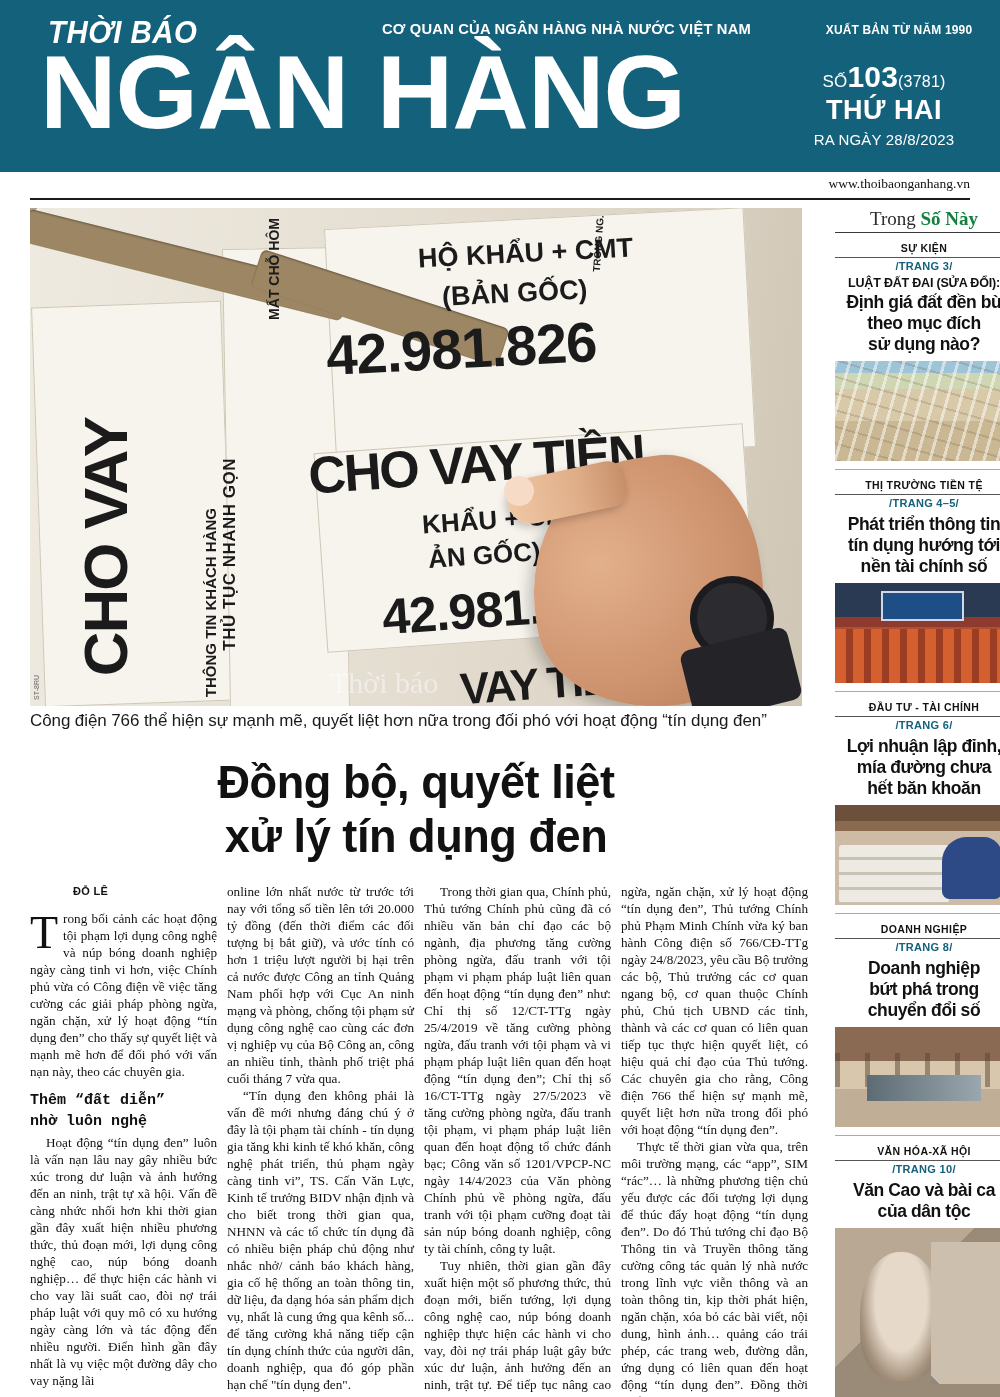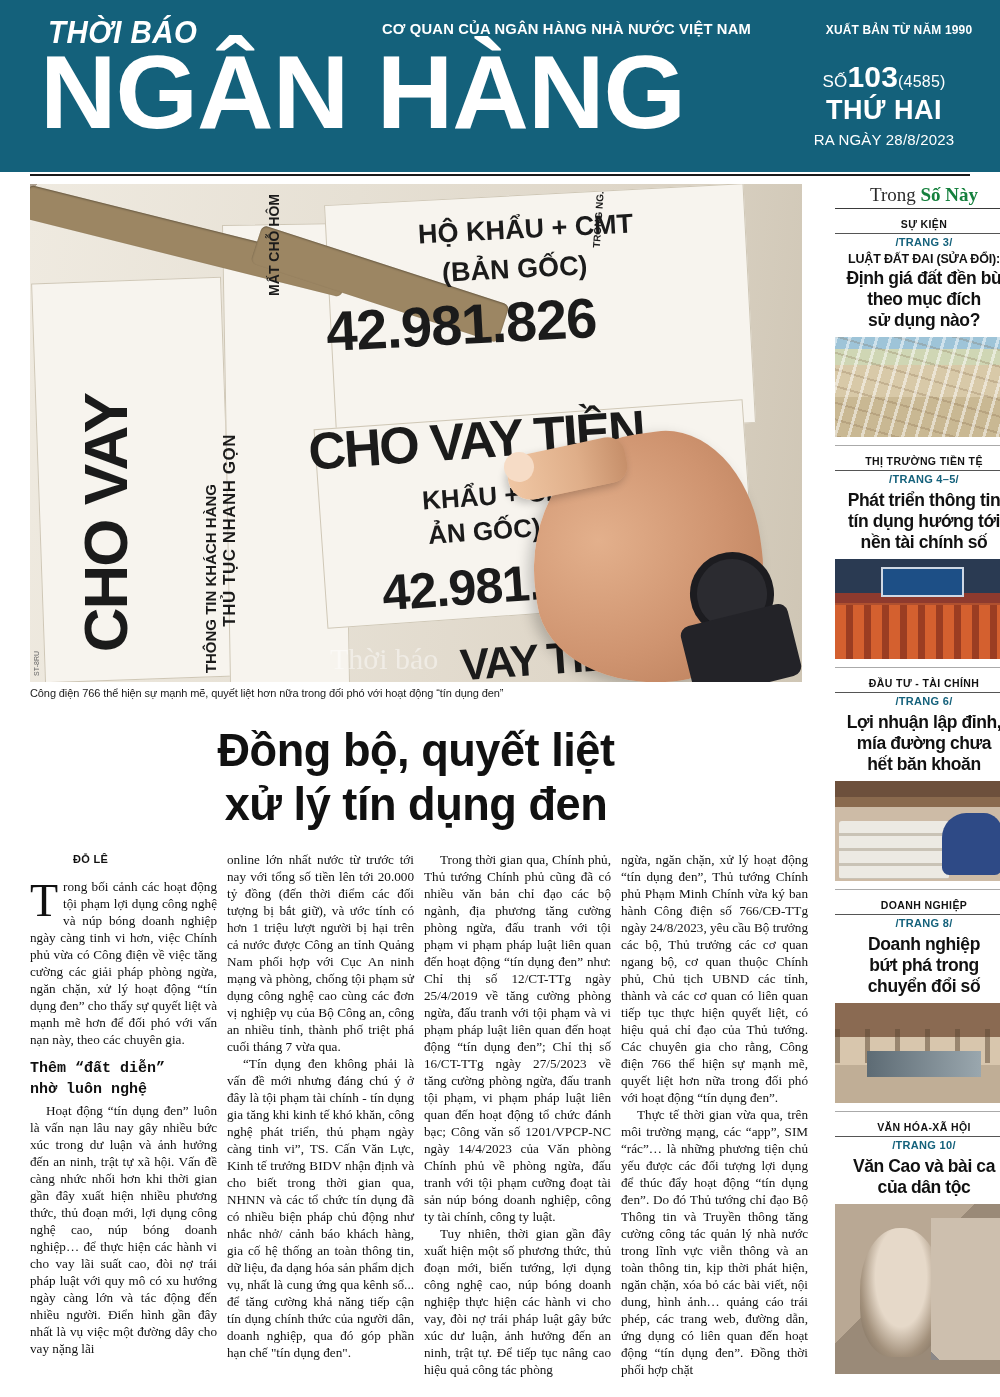--- a/index.html
+++ b/index.html
@@ -170,21 +170,21 @@
   .lp-credit {
     position:absolute; left: 3px; bottom: 6px;
     font-family:"Liberation Sans", sans-serif; font-size: 7px;
     color: #666; writing-mode: vertical-rl; transform: rotate(180deg);
   }
 
   .photo-caption {
     width: 772px;
     padding: 5px 0 2px 0;
     font-family: "Liberation Sans", sans-serif;
-    font-size: 11px;
+    font-size: 17px;
     color: #1a1a1a;
     letter-spacing: -0.1px;
   }
 
   
   .headline {
     width: 772px;
     text-align: center;
     font-family: "Liberation Sans", sans-serif;
     font-weight: 700;
@@ -374,27 +374,28 @@
 
 <div class="page">
 
   <div class="masthead">
     <div class="mh-thoibao">THỜI BÁO</div>
     <div class="mh-tagline">CƠ QUAN CỦA NGÂN HÀNG NHÀ NƯỚC VIỆT NAM</div>
     <div class="mh-since">XUẤT BẢN TỪ NĂM 1990</div>
     <div class="mh-nganhang">NGÂN HÀNG</div>
     <div class="mh-issue-box">
       <div class="mh-issue-line1">
-        <span>SỐ</span><span class="num">103</span><span class="paren">(4585)</span>
+        <span>SỐ</span><span class="num">103</span><span class="paren">(3781)</span>
       </div>
       <div class="mh-issue-line2">THỨ HAI</div>
       <div class="mh-issue-line3">RA NGÀY 28/8/2023</div>
     </div>
   </div>
 
+  <div class="url-bar">www.thoibaonganhang.vn</div>
   <div class="hrule-thick"></div>
 
   <div class="content">
 
     <div class="left-col">
 
       <div class="lead-photo">
         <div class="lp-wall"></div>
         <div class="lp-strip lp-s1"></div>
         <div class="lp-strip lp-s2"></div>

